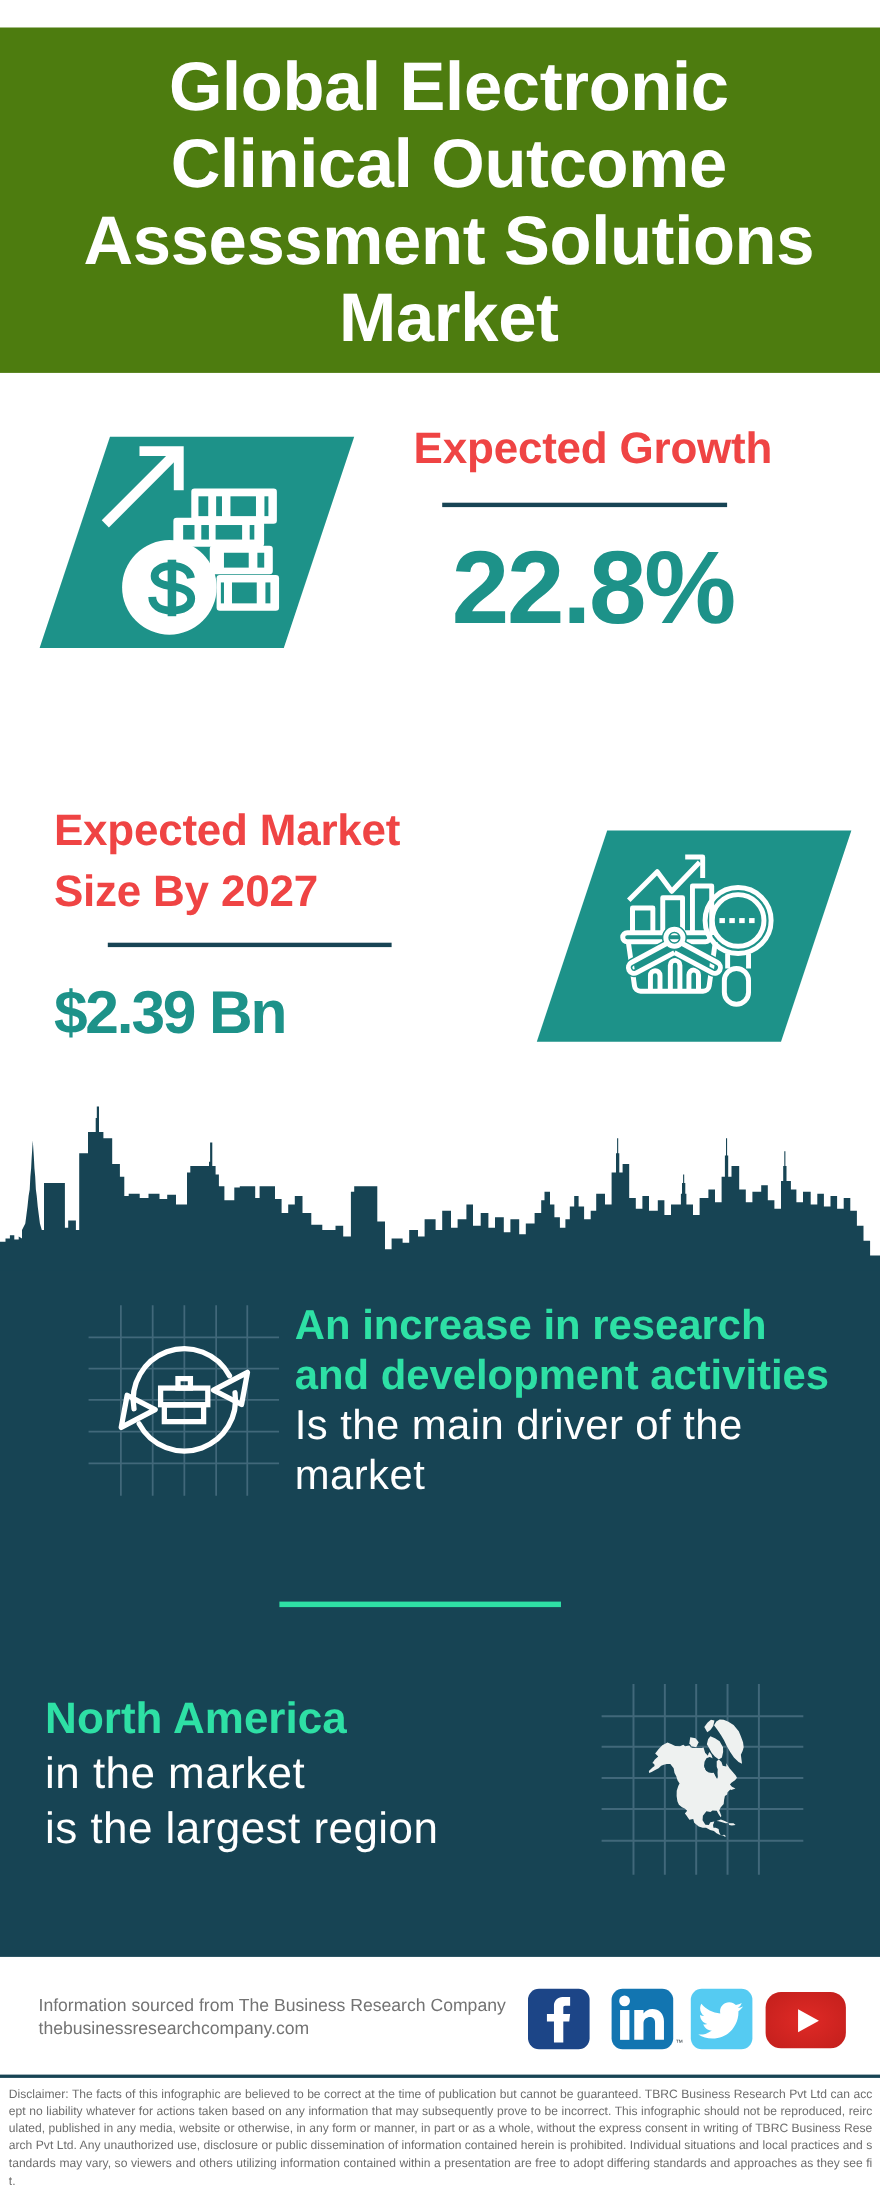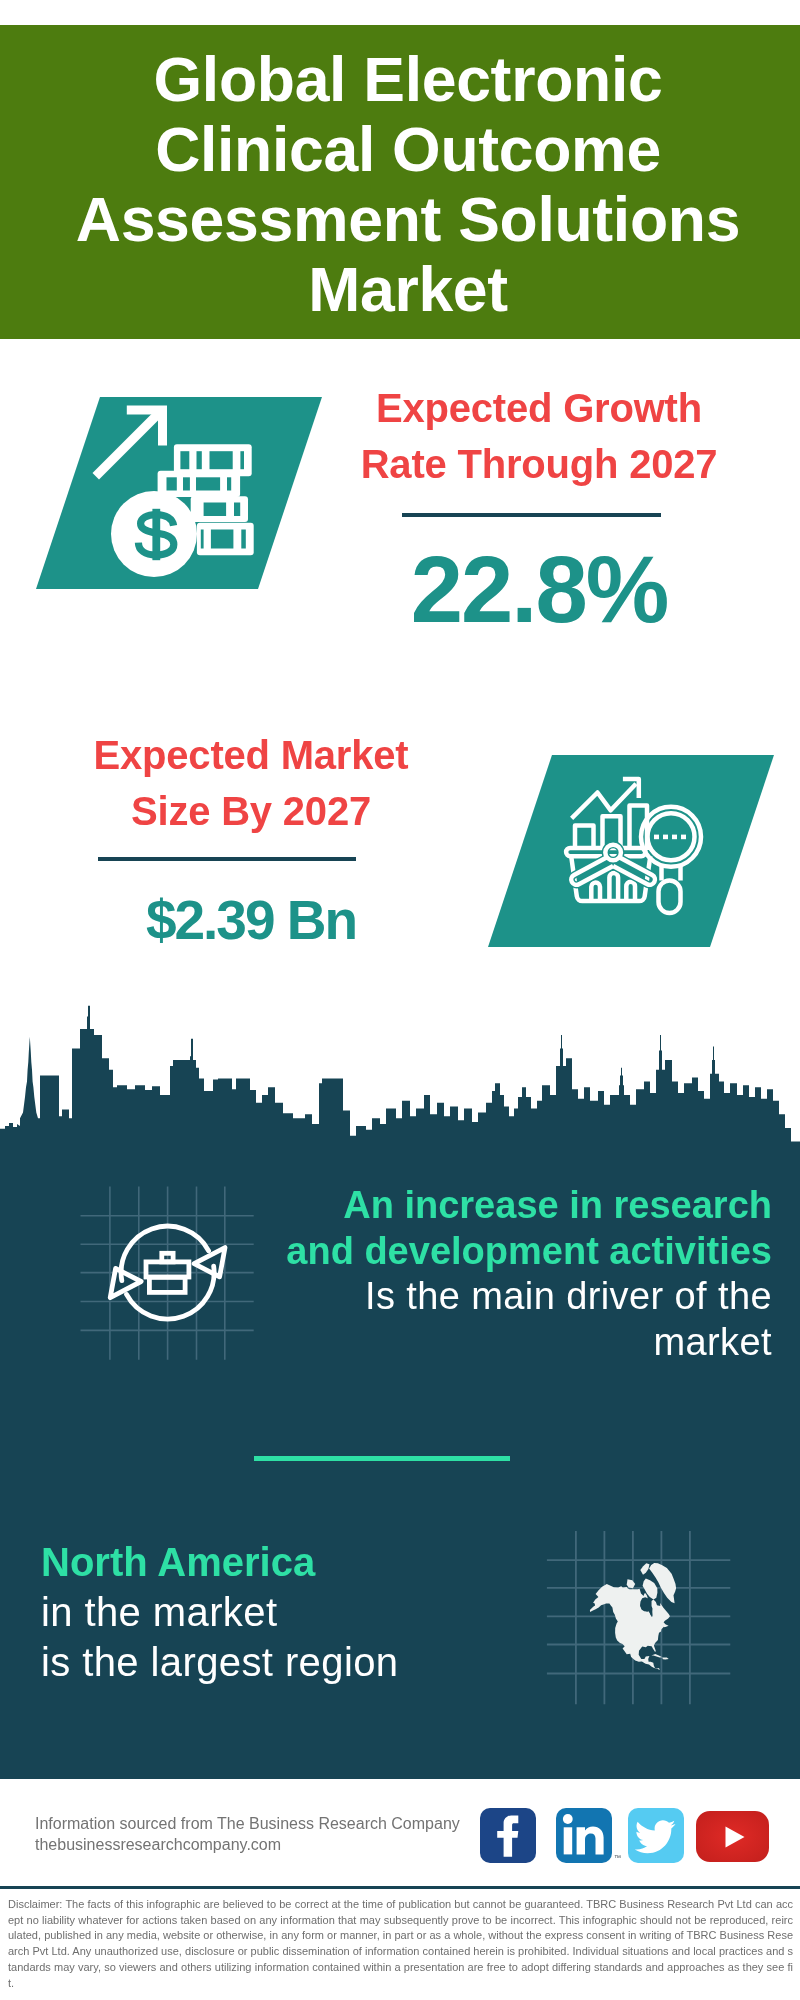--- a/index.html
+++ b/index.html
@@ -25,28 +25,28 @@
 
   
   .lbl{color:#ef4444;font-size:40px;font-weight:bold;line-height:56px;letter-spacing:-0.2px;}
   .rule{height:4px;background:#174454;}
   .big{color:#1d9289;font-weight:bold;letter-spacing:-2px;}
 
   .b1{position:absolute;left:337px;top:380px;width:404px;text-align:center;}
   .b1 .rule{width:259px;margin:21px auto 0;margin-left:65px;}
   .b1 .big{font-size:94px;line-height:104px;margin-top:21px;}
 
-  .b2{position:absolute;left:49px;top:727px;width:404px;text-align:center;}
+  .b2{position:absolute;left:49px;top:727px;width:404px;}
   .b2 .rule{width:258px;margin:18px auto 0;margin-left:48.5px;}
   .b2 .big{font-size:55px;line-height:90px;margin-top:14px;}
 
   
   .dark{position:absolute;left:0;top:1150px;width:800px;height:629px;background:#174454;}
   .skyline{position:absolute;left:0;top:1000px;width:800px;height:155px;display:block;}
-  .d-text{position:absolute;left:268px;top:1183px;width:504px;text-align:right;
+  .d-text{position:absolute;left:268px;top:1183px;width:504px;text-align:left;
     font-size:38px;line-height:45.5px;color:#ffffff;}
   .d-text .reg{letter-spacing:0.4px;}
   .d-text .hl{color:#2ee0a5;font-weight:bold;}
   .divider{position:absolute;left:254px;top:1456px;width:256px;height:5px;background:#2ee0a5;}
 
   
   .r-text{position:absolute;left:41px;top:1537px;width:504px;text-align:left;
     font-size:40px;line-height:50px;color:#ffffff;}
   .r-text .reg{letter-spacing:0.4px;}
   .r-text .hl{color:#2ee0a5;font-weight:bold;}
@@ -110,21 +110,20 @@
   <rect x="205.3" y="132.5" width="4.5" height="19.0"></rect>
  </g>
  <g fill="none" stroke="#1d9289" stroke-width="7.2" stroke-linecap="butt">
    <path d="M 137.6,128.6 C 136.6,121.9 130.2,117.6 120.2,117.6 C 110.6,117.6 104.6,121.3 104.6,126.6 C 104.6,131.2 108.2,133.8 116.8,135.4 L 124.2,136.8 C 133.6,138.4 137.8,141.8 137.8,147.4 C 137.8,153.9 130.6,158.1 120.0,158.1 C 109.0,158.1 102.6,153.2 102.4,145.6"></path>
   </g>
   <rect x="116.4" y="111.8" width="7.8" height="51.4" fill="#1d9289"></rect>
 </svg>
   <div class="b1">
     <div class="lbl">
       <div>Expected Growth</div>
-      <div>Rate Through 2027</div>
     </div>
     <div class="rule"></div>
     <div class="big">22.8%</div>
   </div>
 
   <div class="para p2"></div>
   <svg class="ico ico2" viewBox="0 0 286 192" width="286" height="192">
  <g fill="none" stroke="#ffffff" stroke-width="4.5" stroke-linejoin="round" stroke-linecap="butt">
   <path d="M 83.6,63.4 L 109.5,37.5 L 122.7,55.3 L 148.0,28.8"></path>
   <path d="M 134.9,24 L 150.8,24 L 150.8,43.1"></path>

